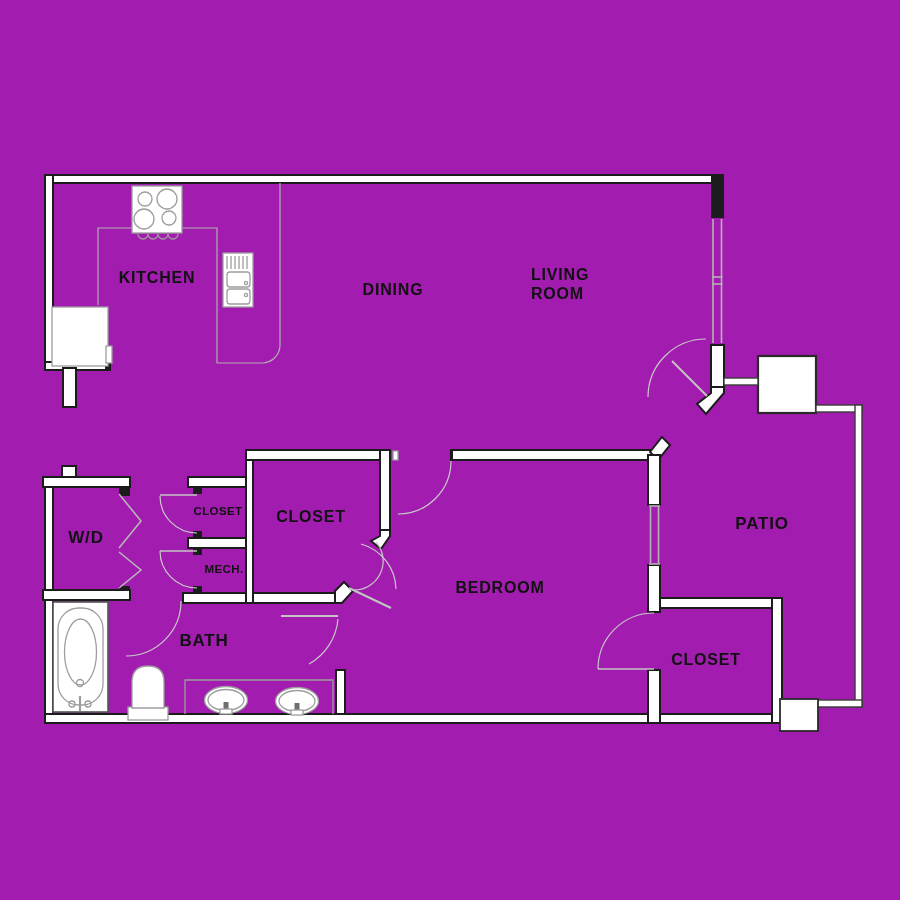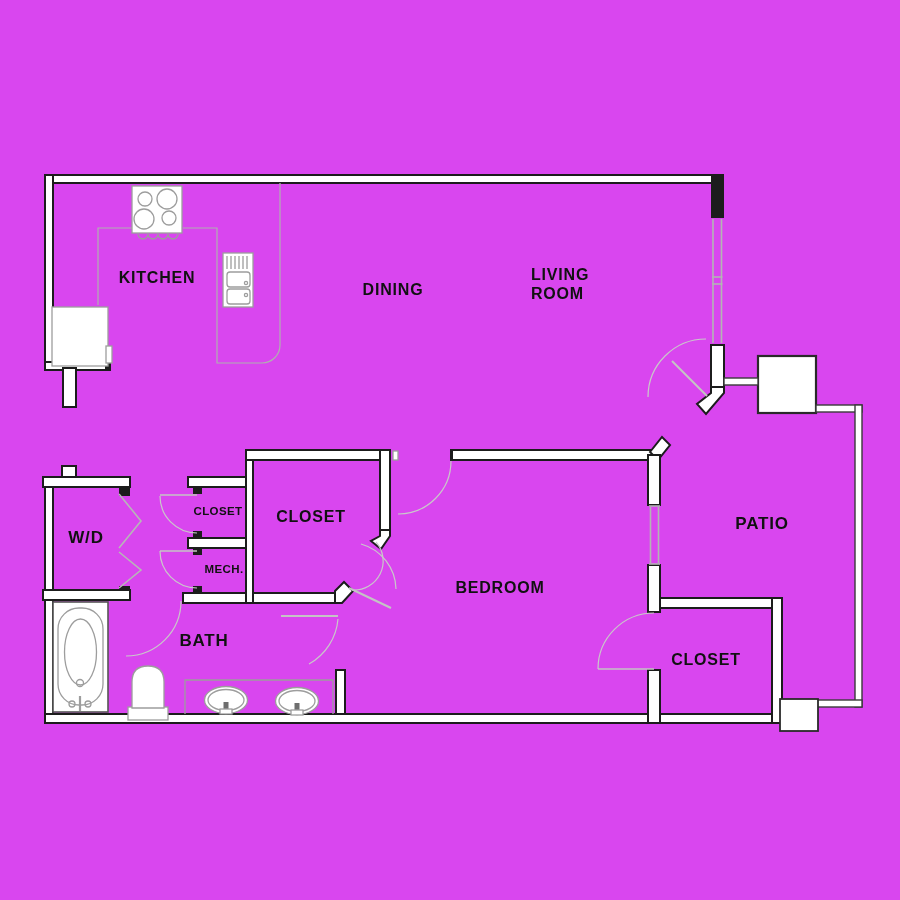--- a/index.html
+++ b/index.html
@@ -1,16 +1,16 @@
 <!DOCTYPE html>
 <html><head>
 <meta charset="utf-8">
 <style>
   html,body{margin:0;padding:0;background:#ffffff;}
-  .page{position:relative;width:900px;height:900px;background:#d946ef;overflow:hidden;
+  .page{position:relative;width:900px;height:900px;background:#a21caf;overflow:hidden;
         font-family:"Liberation Sans", sans-serif;}
   svg{display:block;}
   .wall{fill:#ffffff;stroke:#1c1c1c;stroke-width:2;}
   .wall-solid{fill:#1c1c1c;stroke:none;}
   .fixture{fill:#ffffff;stroke:#9d9d9d;stroke-width:1.3;}
   .fixture-line{fill:none;stroke:#9d9d9d;stroke-width:1.3;}
   .fixture-dark{fill:#6e6e6e;stroke:none;}
   .counter{fill:none;stroke:#b0b0b0;stroke-width:1.2;}
   .arc{fill:none;stroke:#c9c9c9;stroke-width:1.2;}
   .leaf{fill:none;stroke:#c4c4c4;stroke-width:2;}

